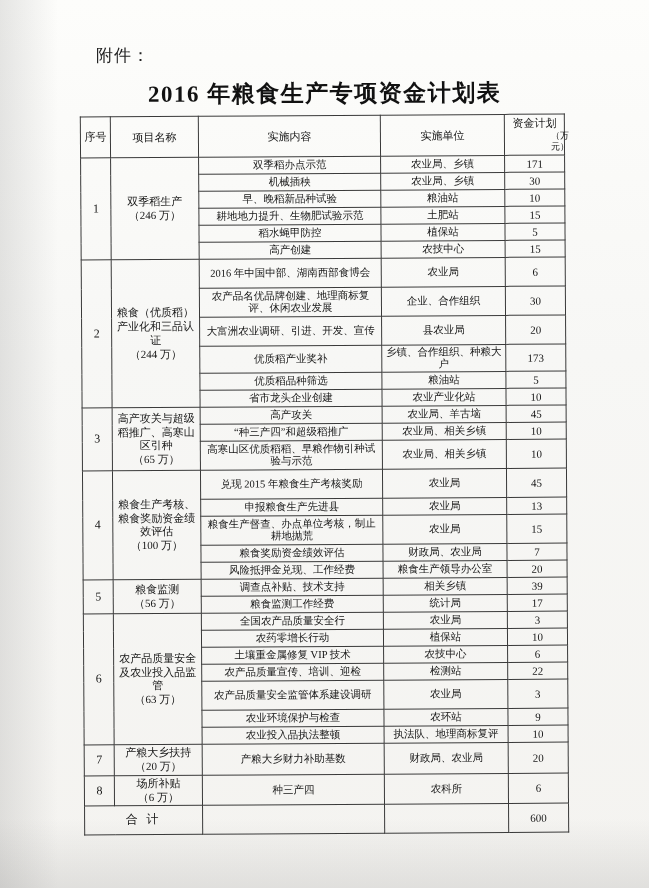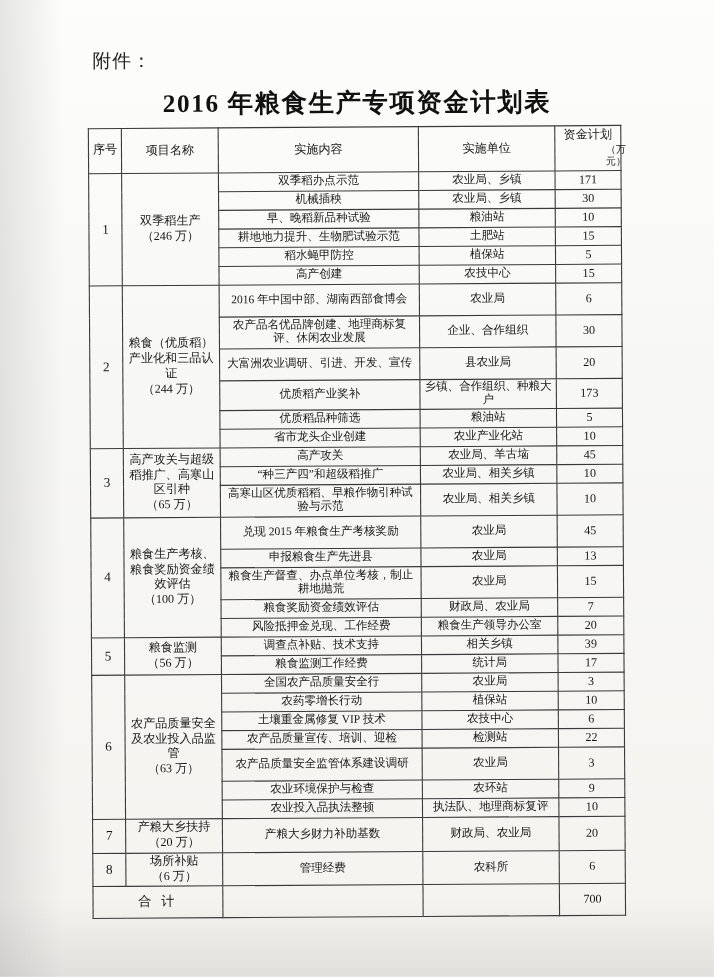--- a/index.html
+++ b/index.html
@@ -28,21 +28,21 @@
     pointer-events: none;
   }
   .scan-shadow-bottom {
     position: absolute;
     left: 0; right: 0; bottom: 0; height: 70px;
     background: linear-gradient(0deg, rgba(120,120,120,0.16), rgba(255,255,255,0));
     pointer-events: none;
   }
   .attachment-label {
     position: absolute;
-    left: 84px;
+    left: 96px;
     top: 44px;
     font-size: 17px;
     letter-spacing: 1px;
     color: #222;
   }
   .doc-title {
     position: absolute;
     left: 0;
     right: 0;
     top: 78px;
@@ -341,26 +341,26 @@
             <td class="content-cell">产粮大乡财力补助基数</td>
             <td class="unit-cell">财政局、农业局</td>
             <td class="amount-cell">20</td>
           </tr>
           <tr class="row-h1">
             <td class="seq-cell" rowspan="1">8</td>
             <td class="proj-cell" rowspan="1">
               <span class="two-line">场所补贴</span>
               <span class="two-line">（6 万）</span>
             </td>
-            <td class="content-cell">管理经费</td>
+            <td class="content-cell">种三产四</td>
             <td class="unit-cell">农科所</td>
             <td class="amount-cell">6</td>
           </tr>
           <tr class="row-h2">
             <td colspan="2" class="total-label">合 计</td>
             <td></td>
             <td></td>
-            <td class="amount-cell">700</td>
+            <td class="amount-cell">600</td>
           </tr>
         </tbody>
     </table>
   </div>
 </div>
 
 </body></html>

